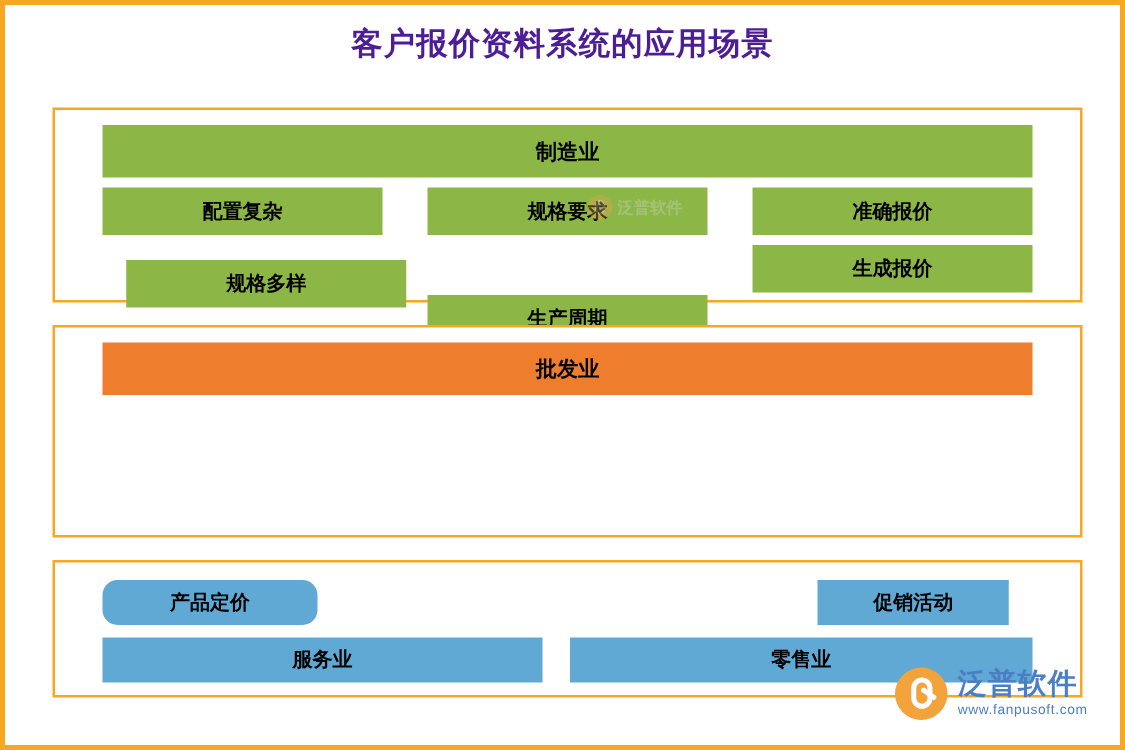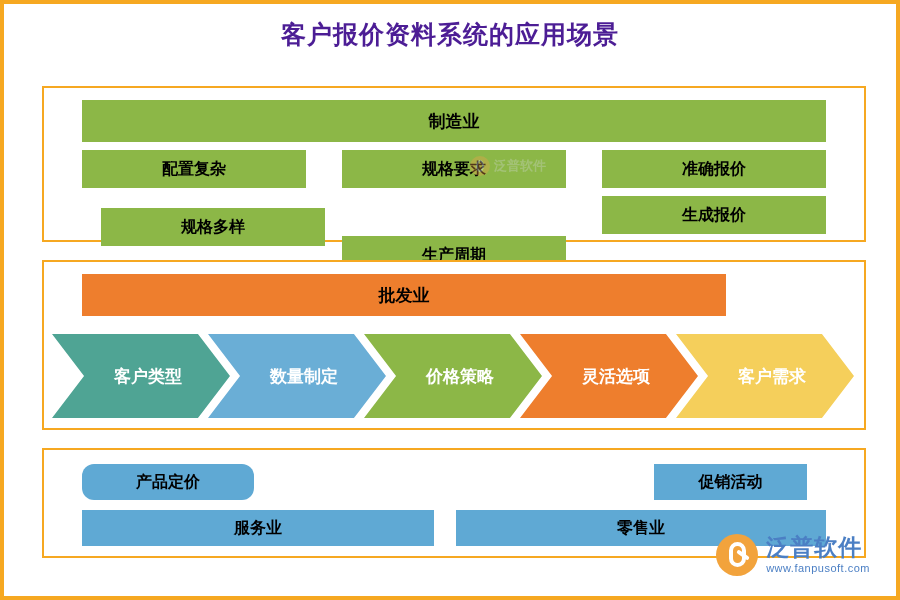--- a/index.html
+++ b/index.html
@@ -63,21 +63,21 @@
   #mfg-header { left: 78px; top: 96px; width: 744px; height: 42px; }
   .mfg-cell { height: 38px; width: 224px; font-size: 16px; }
   #mfg-r1c1 { left: 78px;  top: 146px; }
   #mfg-r1c2 { left: 338px; top: 146px; }
   #mfg-r1c3 { left: 598px; top: 146px; }
   #mfg-r2c1 { left: 78px;  top: 204px; margin-left: 19px; }
   #mfg-r2c2 { left: 338px; top: 192px; margin-top: 40px; }
   #mfg-r2c3 { left: 598px; top: 192px; }
 
   
-  #whl-header { left: 78px; top: 270px; width: 644px; height: 42px; }
+  #whl-header { left: 78px; top: 270px; width: 744px; height: 42px; }
 
   
   .chev-row {
     position: absolute;
     left: 48px;
     top: 330px;
     width: 806px;
     height: 84px;
   }
   .chev {
@@ -208,27 +208,20 @@
   <div class="bar green mfg-cell" id="mfg-r2c2">生产周期</div>
   <div class="bar green mfg-cell" id="mfg-r2c3">生成报价</div>
 
   <div class="watermark-center">
     <span class="wm-mark"></span>
     <span class="wm-text">泛普软件</span>
   </div>
 
   <div class="section" id="section-wholesale"></div>
   <div class="bar orange" id="whl-header">批发业</div>
-  <div class="chev-row">
-    <div class="chev chev-0 first">客户类型</div>
-    <div class="chev chev-1">数量制定</div>
-    <div class="chev chev-2">价格策略</div>
-    <div class="chev chev-3">灵活选项</div>
-    <div class="chev chev-4">客户需求</div>
-  </div>
 
   <div class="section" id="section-retail"></div>
   <div class="bar blue ret-top" id="ret-t1">产品定价</div>
   <div class="bar blue ret-top" id="ret-t4">促销活动</div>
   <div class="bar blue ret-bottom" id="ret-b1">服务业</div>
   <div class="bar blue ret-bottom" id="ret-b2">零售业</div>
 
   <div class="brand">
     <span class="brand-mark"></span>
     <span class="brand-text">

